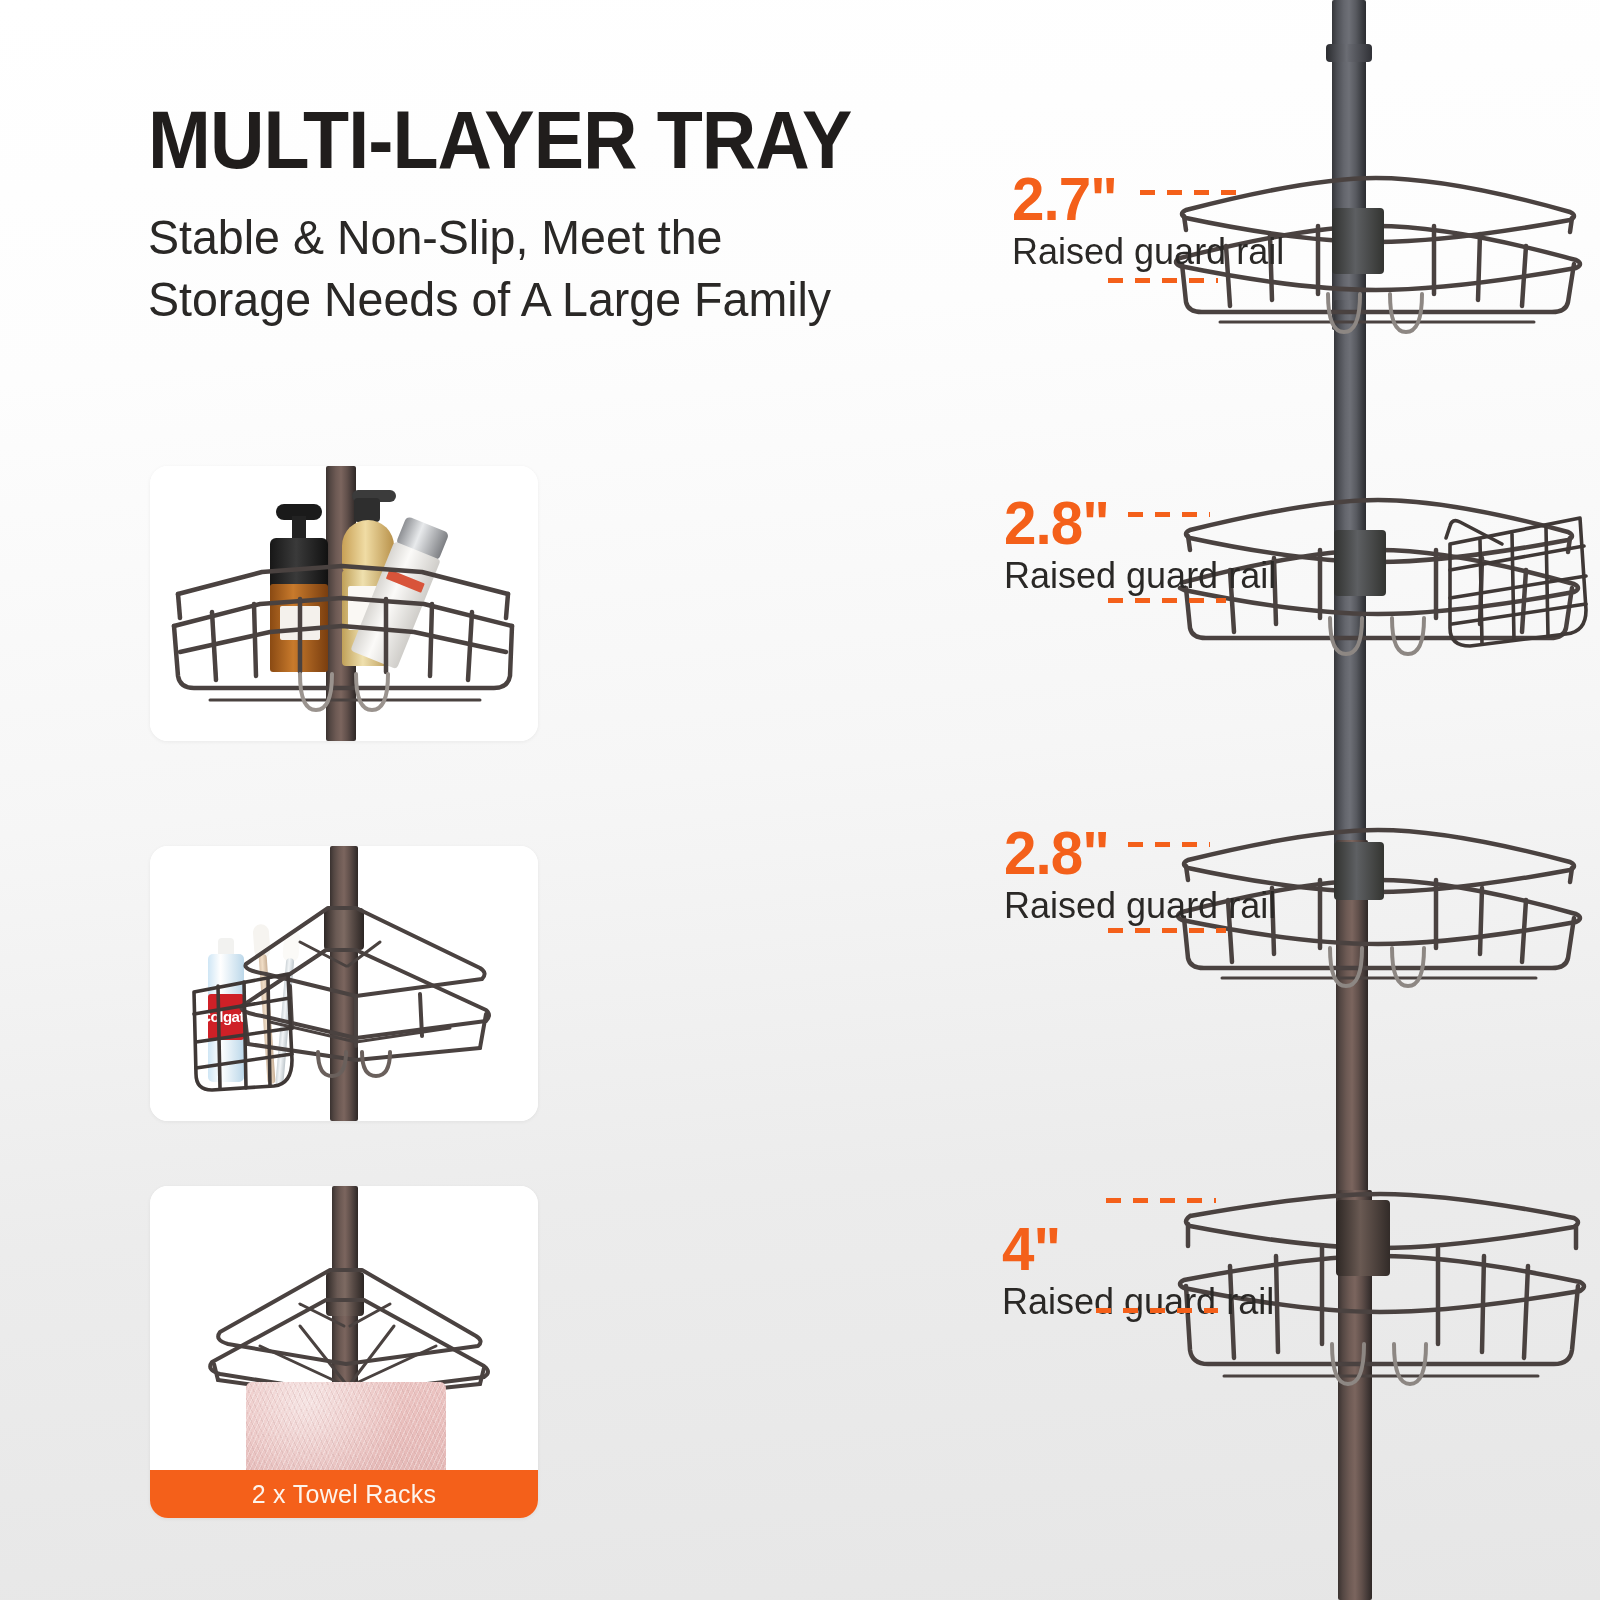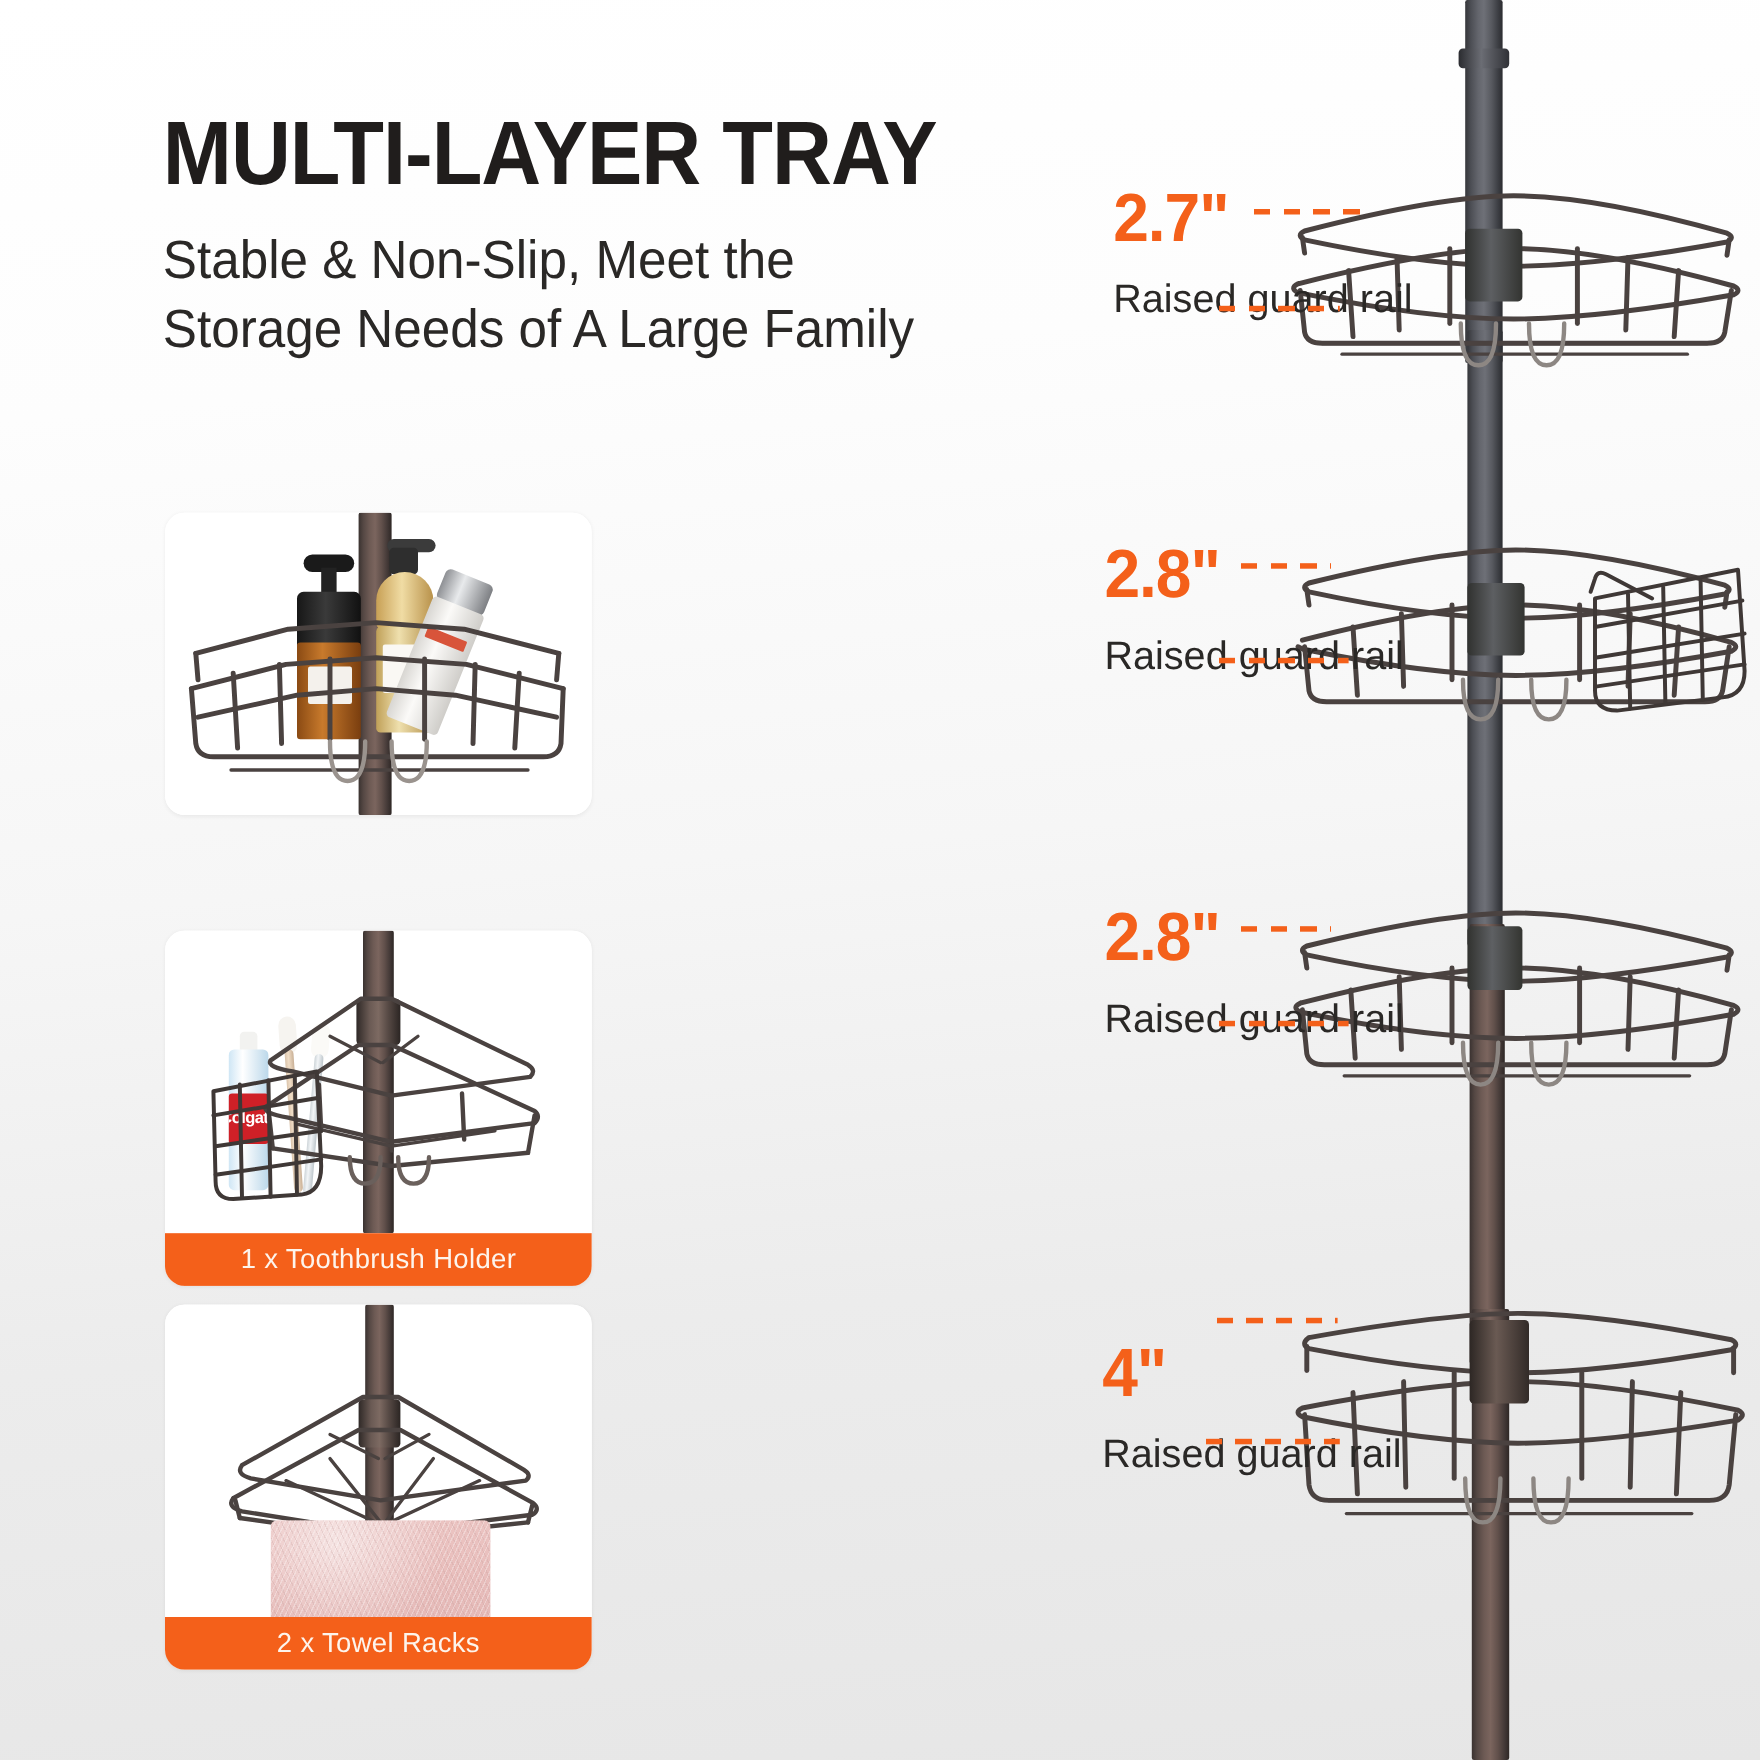--- a/index.html
+++ b/index.html
@@ -111,21 +111,21 @@
     white-space: nowrap;
     font-family: "Liberation Sans Narrow", "Liberation Sans", sans-serif;
     transform: scaleX(0.94);
     transform-origin: left center;
   }
   .callout-label {
     font-size: 36px;
     color: #2a2826;
     line-height: 1;
     white-space: nowrap;
-    margin-top: 24px;
+    margin-top: 4px;
   }
   .dash-line {
     position: absolute;
     height: 5px;
     background-image: repeating-linear-gradient(
         to right, #f4601a 0px, #f4601a 15px, rgba(0,0,0,0) 15px, rgba(0,0,0,0) 27px);
   }
 
   
   .bottle { position: absolute; }
@@ -258,21 +258,20 @@
         <path d="M44 146 L138 128 L142 214 Q142 238 124 240 L62 244 Q46 244 46 228 Z"></path>
         <path d="M44 168 L140 152"></path>
           <path d="M46 196 L142 182"></path>
         <path d="M46 222 L142 208"></path>
         <path d="M68 140 L70 242"></path>
           <path d="M94 136 L96 242"></path>
         <path d="M118 132 L120 240"></path>
       </g>
     </svg>
   </div>
-  <div class="card-label">1 x Toothbrush Holder</div>
 </div>
 
 <div class="card" id="card-towel">
   <div class="card-photo">
     <div class="pole" style="left:182px; top:0; width:26px; height:200px;"></div>
     <div class="collar" style="left:176px; top:86px; width:38px; height:44px;"></div>
 
     <svg width="388" height="284" style="position:absolute;left:0;top:0;">
       <g fill="none" stroke="#4a4240" stroke-width="4" stroke-linecap="round" stroke-linejoin="round">
         <path d="M70 146 L180 84 L212 84 L326 150 Q334 155 328 160 L196 178 L78 158 Q64 154 70 146"></path>

